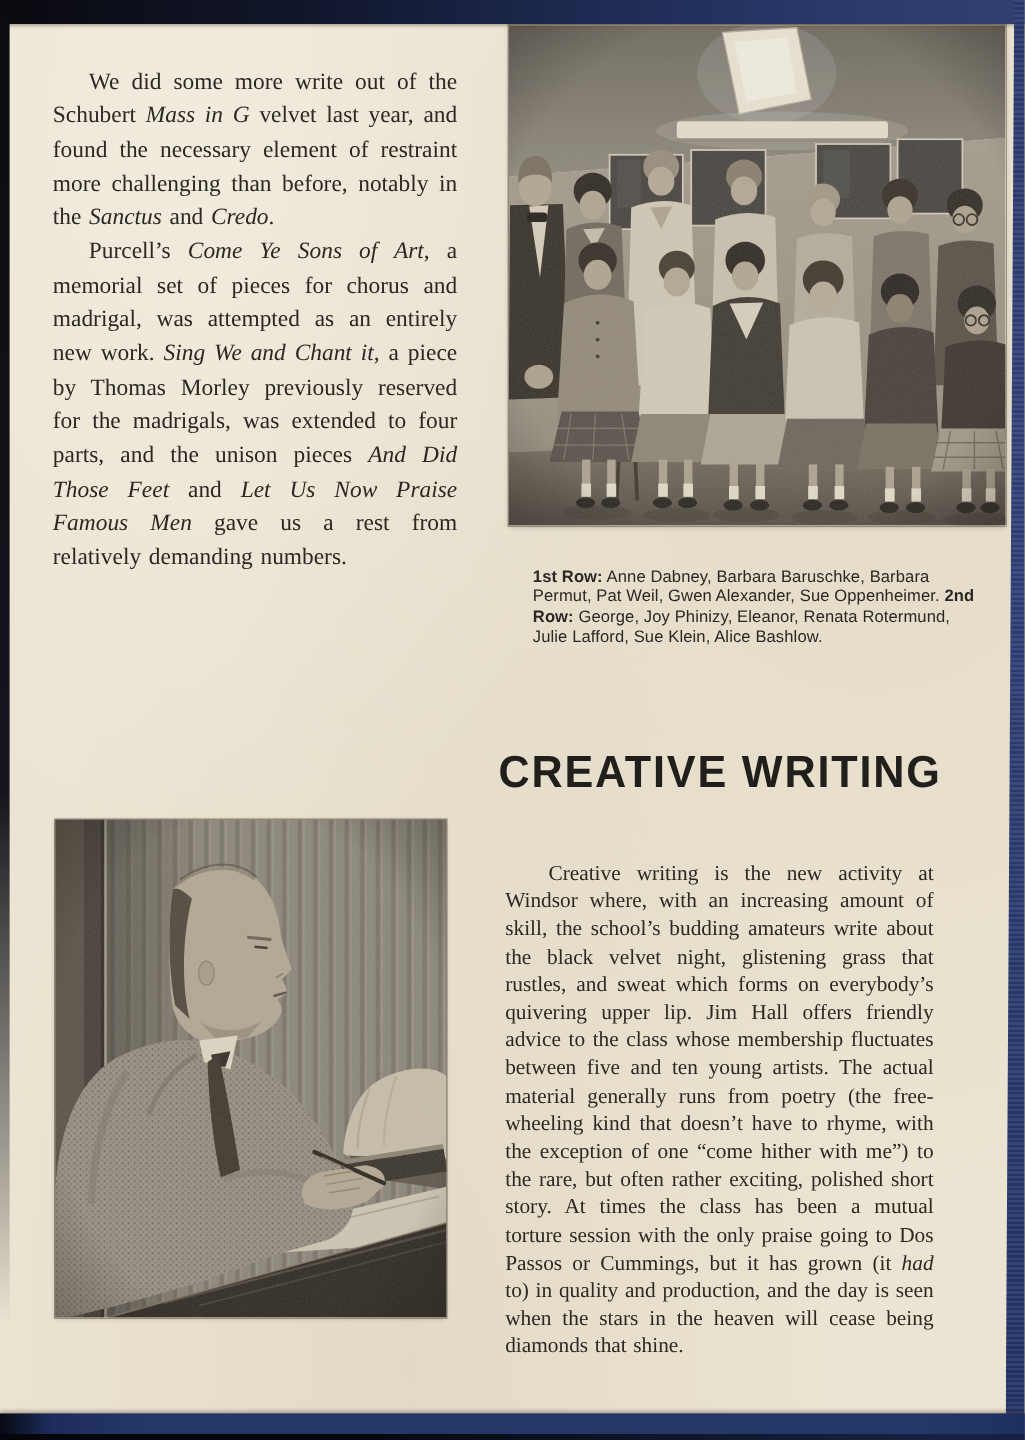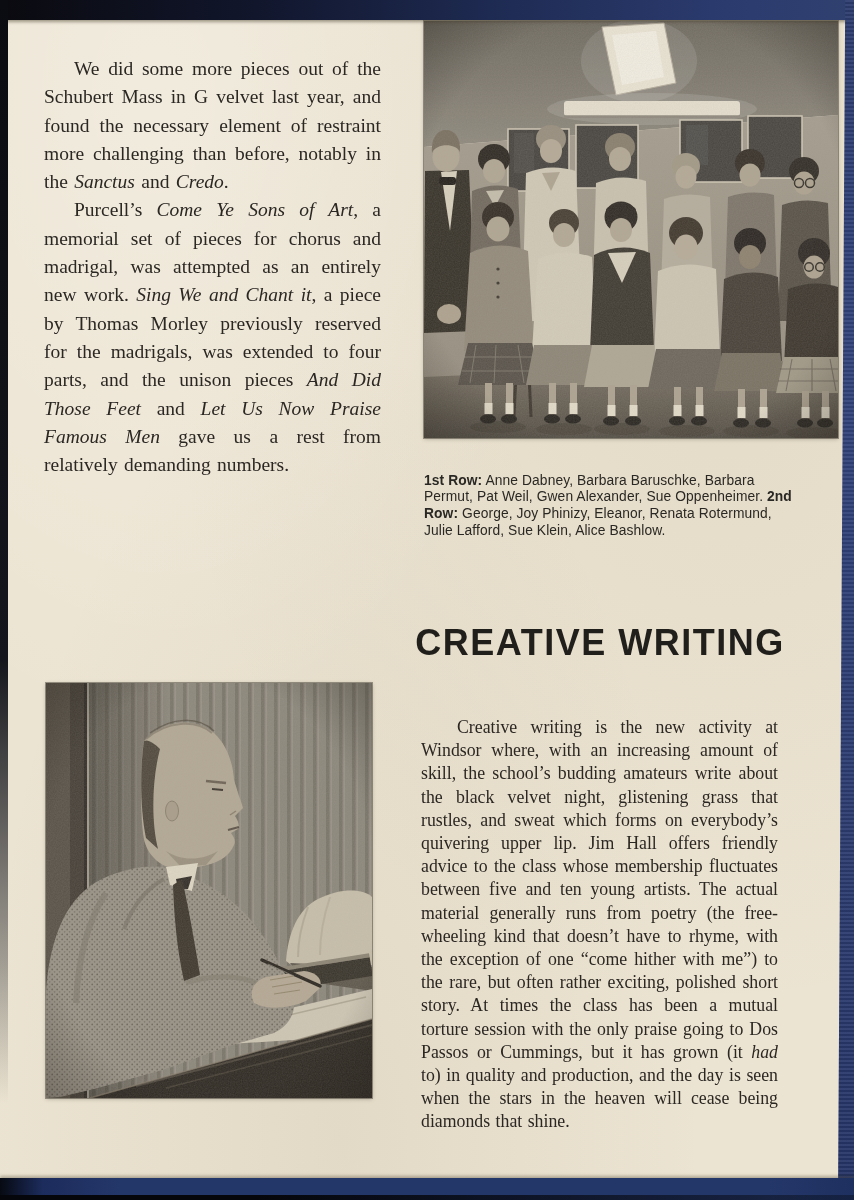--- a/index.html
+++ b/index.html
@@ -31,21 +31,21 @@
     background:linear-gradient(90deg,#05060b 0 30%,rgba(5,6,11,.35));}
   .edge-left{position:absolute;left:0;top:0;width:8px;height:1200px;
     background:linear-gradient(180deg,#0b0c11 0%,#15161d 55%,rgba(21,22,29,.35) 80%,rgba(21,22,29,0) 92%);}
   
   .left-col{position:absolute;left:44px;top:55px;width:337px;
     font-size:19.5px;line-height:28.3px;color:#2b2723;text-align:justify;word-spacing:1.5px;}
   .left-col p{margin:0;text-indent:30px;}
   .right-col{position:absolute;left:405px;top:700px;width:389px;
     font-size:17.8px;line-height:23.2px;color:#2b2723;text-align:justify;word-spacing:1px;}
   .right-col p{margin:16px;text-indent:36px;}
-  .caption{position:absolute;left:424px;top:459px;width:372px;
+  .caption{position:absolute;left:444px;top:459px;width:372px;
     font-family:"Liberation Sans","DejaVu Sans",sans-serif;
     font-size:13.8px;line-height:16.6px;color:#2a2824;letter-spacing:.1px;text-align:left;}
   .heading{position:absolute;left:405px;top:622px;width:390px;text-align:center;
     font-family:"Liberation Sans","DejaVu Sans",sans-serif;
     font-size:36px;font-weight:bold;letter-spacing:1.5px;color:#211f1b;
     transform:scaleY(1.04);}
   .page-num{position:absolute;left:791px;top:1176px;
     font-family:"Liberation Sans","DejaVu Sans",sans-serif;
     font-size:19px;font-weight:normal;color:#2a2924;}
   
@@ -53,21 +53,21 @@
   .photo svg{display:block;}
   .photo-group{left:424px;top:21px;width:414px;height:417px;}
   .photo-man{left:46px;top:683px;width:326px;height:415px;}
 </style>
 </head>
 <body>
 
 <div class="page">
 
   <div class="left-col">
-    <p><span>We did some more pieces out of the Schubert </span><span style="">Mass in G</span><span> velvet last year, and found the necessary element of restraint more challenging than before, notably in the </span><span style="font-style: italic; margin-top: 12px;">Sanctus</span><span> and </span><span style="font-style: italic;">Credo</span><span>.</span></p>
+    <p><span>We did some more write out of the Schubert </span><span style="font-style: italic;">Mass in G</span><span> velvet last year, and found the necessary element of restraint more challenging than before, notably in the </span><span style="font-style: italic; margin-top: 12px;">Sanctus</span><span> and </span><span style="font-style: italic;">Credo</span><span>.</span></p>
     <p><span>Purcell’s </span><span style="font-style: italic;">Come Ye Sons of Art</span><span>, a memorial set of pieces for chorus and madrigal, was attempted as an entirely new work. </span><span style="font-style: italic;">Sing We and Chant it</span><span>, a piece by Thomas Morley previously reserved for the madrigals, was extended to four parts, and the unison pieces </span><span style="font-style: italic;">And Did Those Feet</span><span> and </span><span style="font-style: italic;">Let Us Now Praise Famous Men</span><span> gave us a rest from relatively demanding numbers.</span></p>
   </div>
 
   <div class="photo photo-group">
     <svg width="414" height="417" viewBox="0 0 414 417" xmlns="http://www.w3.org/2000/svg">
       <defs>
         <linearGradient id="gCeil" x1="0" y1="0" x2="0" y2="1">
           <stop offset="0" stop-color="#6f6b62"></stop>
             <stop offset="1" stop-color="#918c81"></stop>
         </linearGradient>

